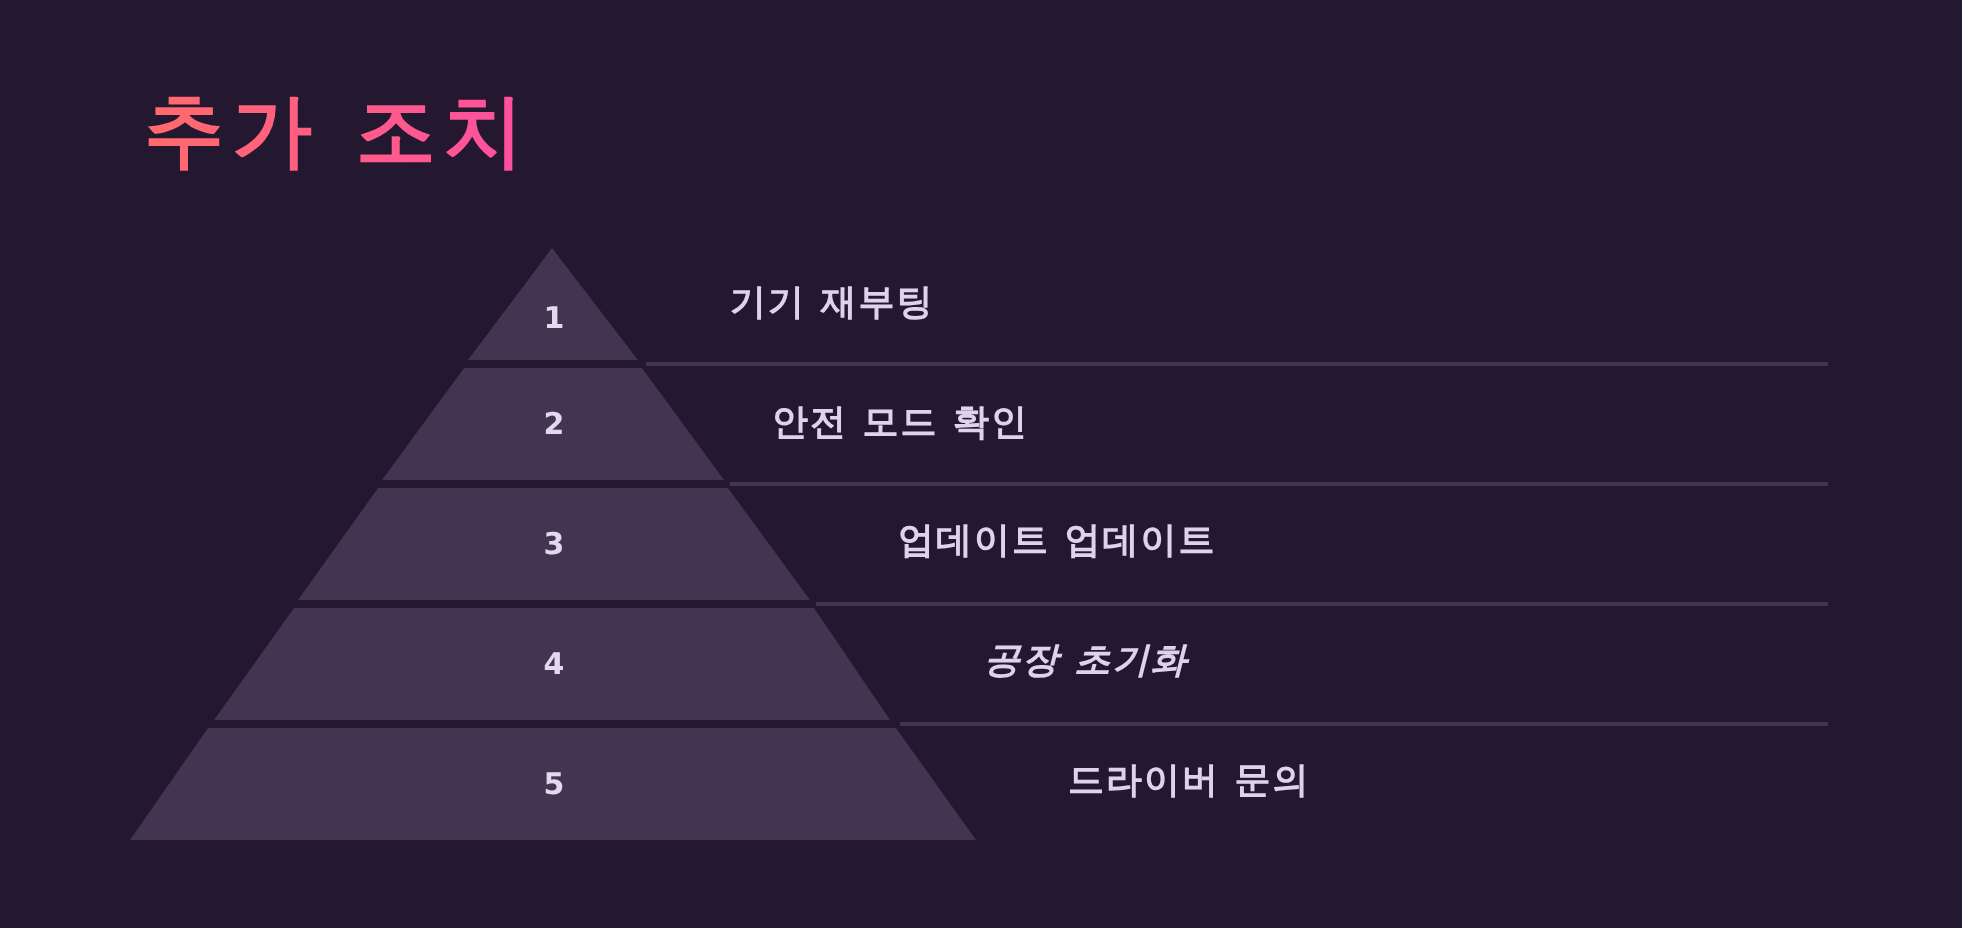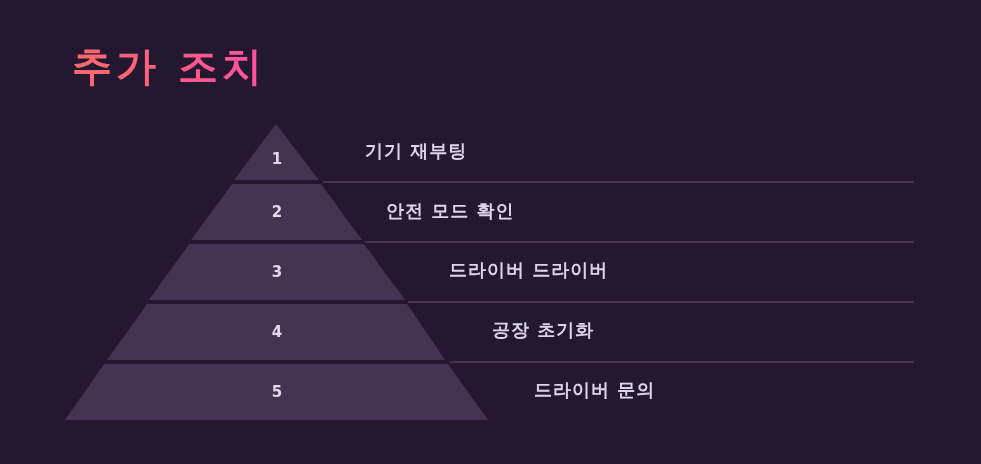--- a/index.html
+++ b/index.html
@@ -81,15 +81,15 @@
 <div class="divider" style="left:450px; width:464px; top:361px;"></div>
 
 <div class="layer-num" style="left:277px; top:150px;">1</div>
 <div class="layer-num" style="left:277px; top:203px;">2</div>
 <div class="layer-num" style="left:277px; top:263px;">3</div>
 <div class="layer-num" style="left:277px; top:323px;">4</div>
 <div class="layer-num" style="left:277px; top:383px;">5</div>
 
 <div class="layer-label" style="left:336px; top:139px;">기기 재부팅</div>
 <div class="layer-label" style="left:357px; top:199px;">안전 모드 확인</div>
-<div class="layer-label" style="left:420px; top:258px;">드라이버 드라이버</div>
-<div class="layer-label" style="left:463px; top:318px;">공장 초기화</div>
+<div class="layer-label" style="left:420px; top:258px;">업데이트 업데이트</div>
+<div class="layer-label" style="left:463px; top:318px;font-style:italic;">공장 초기화</div>
 <div class="layer-label" style="left:505px; top:378px;">드라이버 문의</div>
 
 </body></html>

